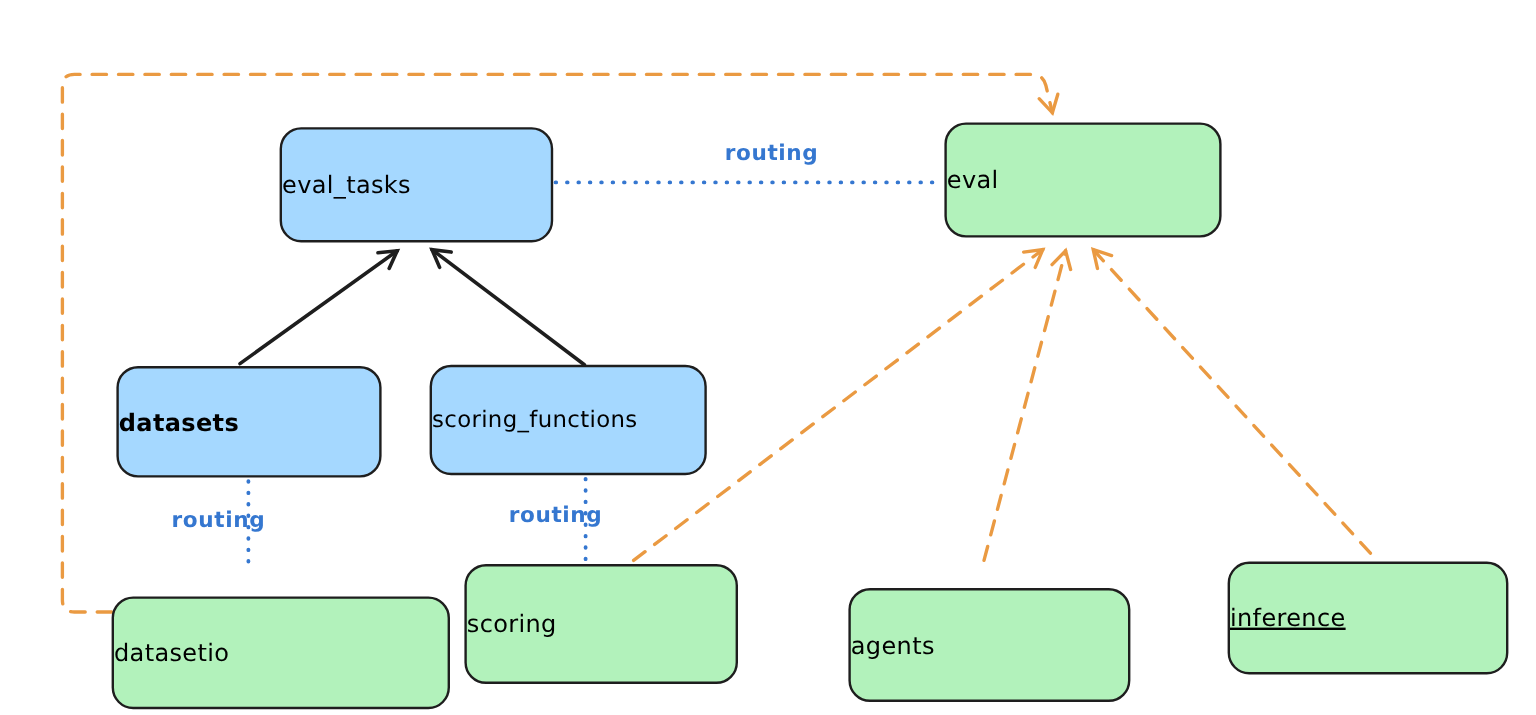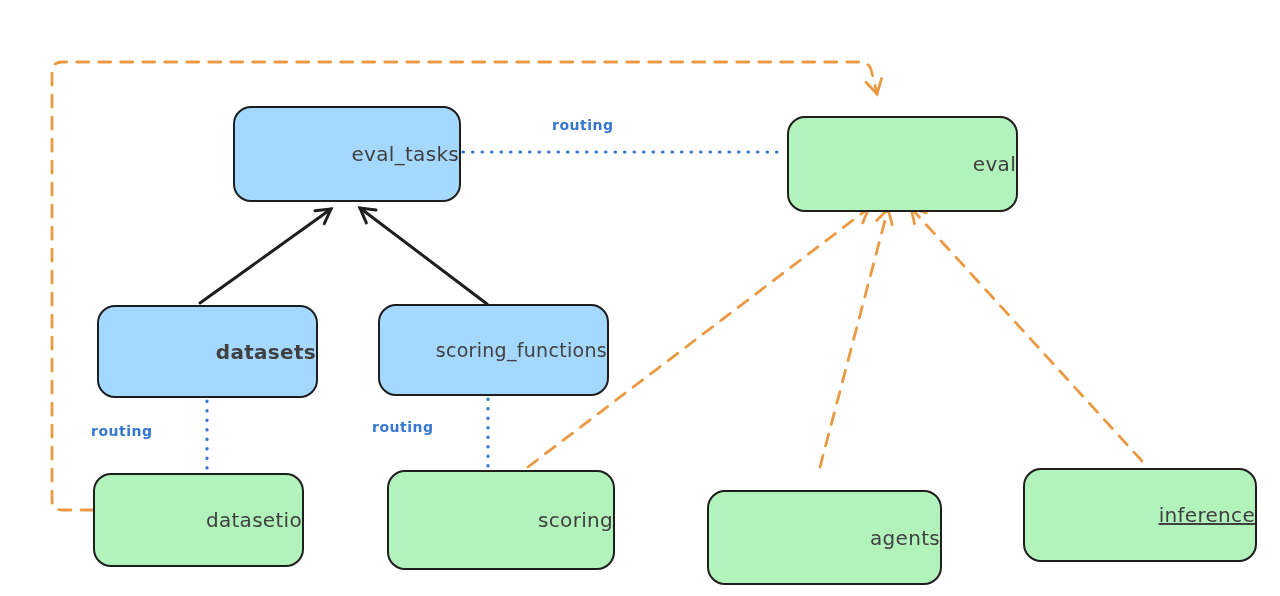--- a/index.html
+++ b/index.html
@@ -18,45 +18,45 @@
   .edges {
     position: absolute;
     left: 0;
     top: 0;
     pointer-events: none;
   }
   .node {
     position: absolute;
     display: flex;
     align-items: center;
-    justify-content: flex-end;
+    justify-content: flex-start;
     border: 2.5px solid #1e1e1e;
     border-radius: 18px;
     font-size: 20px;
-    color: #404040;
+    color: #000000;
     letter-spacing: 0.3px;
     box-sizing: border-box;
   }
   .node.blue  { background: #a5d8ff; }
   .node.green { background: #b2f2bb; }
 
   .n-eval-tasks        { left: 233px;  top: 106px; width: 228px; height: 96px; }
-  .n-eval              { left: 787px;  top: 102px; width: 231px; height: 96px; margin-top: 14px; }
+  .n-eval              { left: 787px;  top: 102px; width: 231px; height: 96px; }
   .n-datasets          { left: 97px;   top: 305px; width: 221px; height: 93px; font-weight: bold; }
-  .n-scoring-functions { left: 378px;  top: 304px; width: 231px; height: 92px; font-size: 19px; }
-  .n-datasetio         { left: 93px;   top: 473px; width: 211px; height: 94px; padding-left: 44px; }
+  .n-scoring-functions { left: 358px;  top: 304px; width: 231px; height: 92px; font-size: 19px; }
+  .n-datasetio         { left: 93px;   top: 497px; width: 282px; height: 94px; }
   .n-scoring           { left: 387px;  top: 470px; width: 228px; height: 100px; }
   .n-agents            { left: 707px;  top: 470px; width: 235px; height: 95px; margin-top: 20px; }
   .n-inference         { left: 1023px; top: 468px; width: 234px; height: 94px; text-decoration: underline; }
 
   .edge-label {
     position: absolute;
     width: 130px;
-    text-align: left;
-    font-size: 14px;
+    text-align: right;
+    font-size: 18px;
     font-weight: 600;
     color: #3577d0;
     letter-spacing: 0.5px;
   }
   .l-top  { left: 552px; top: 117px; }
   .l-left { left: 91px;  top: 423px; }
   .l-mid  { left: 372px; top: 419px; }
 </style>
 </head>
 <body>

